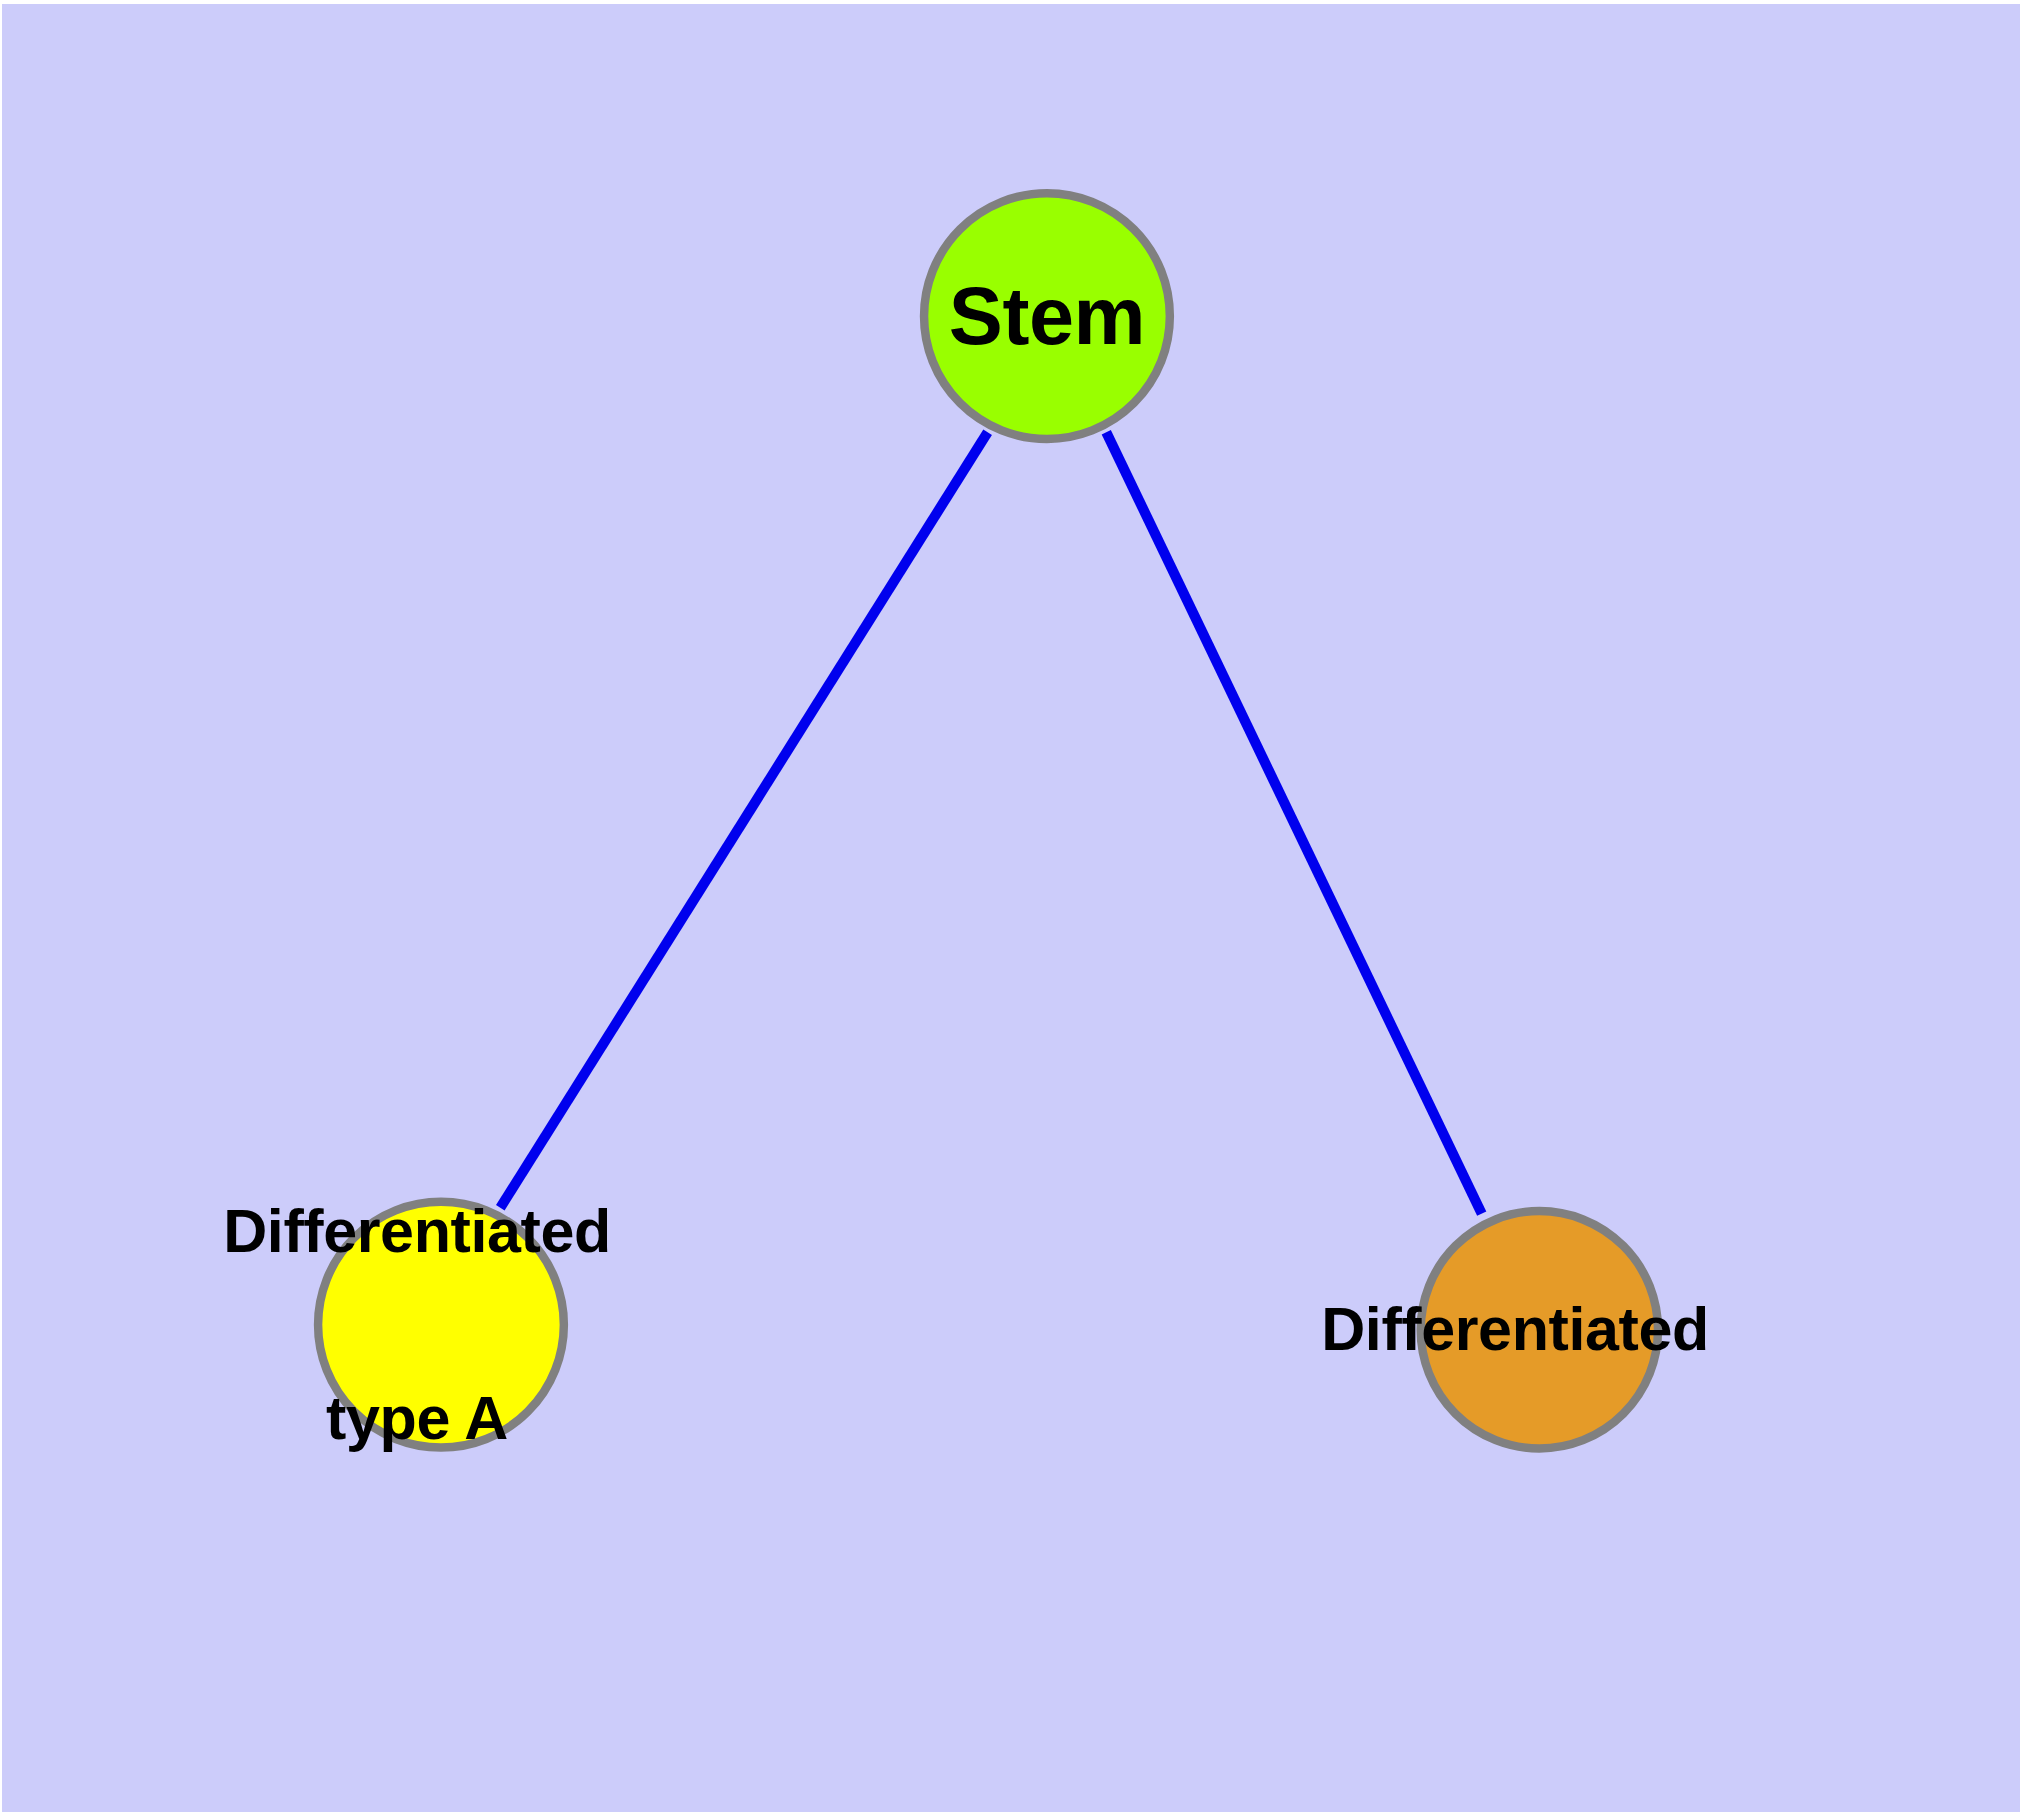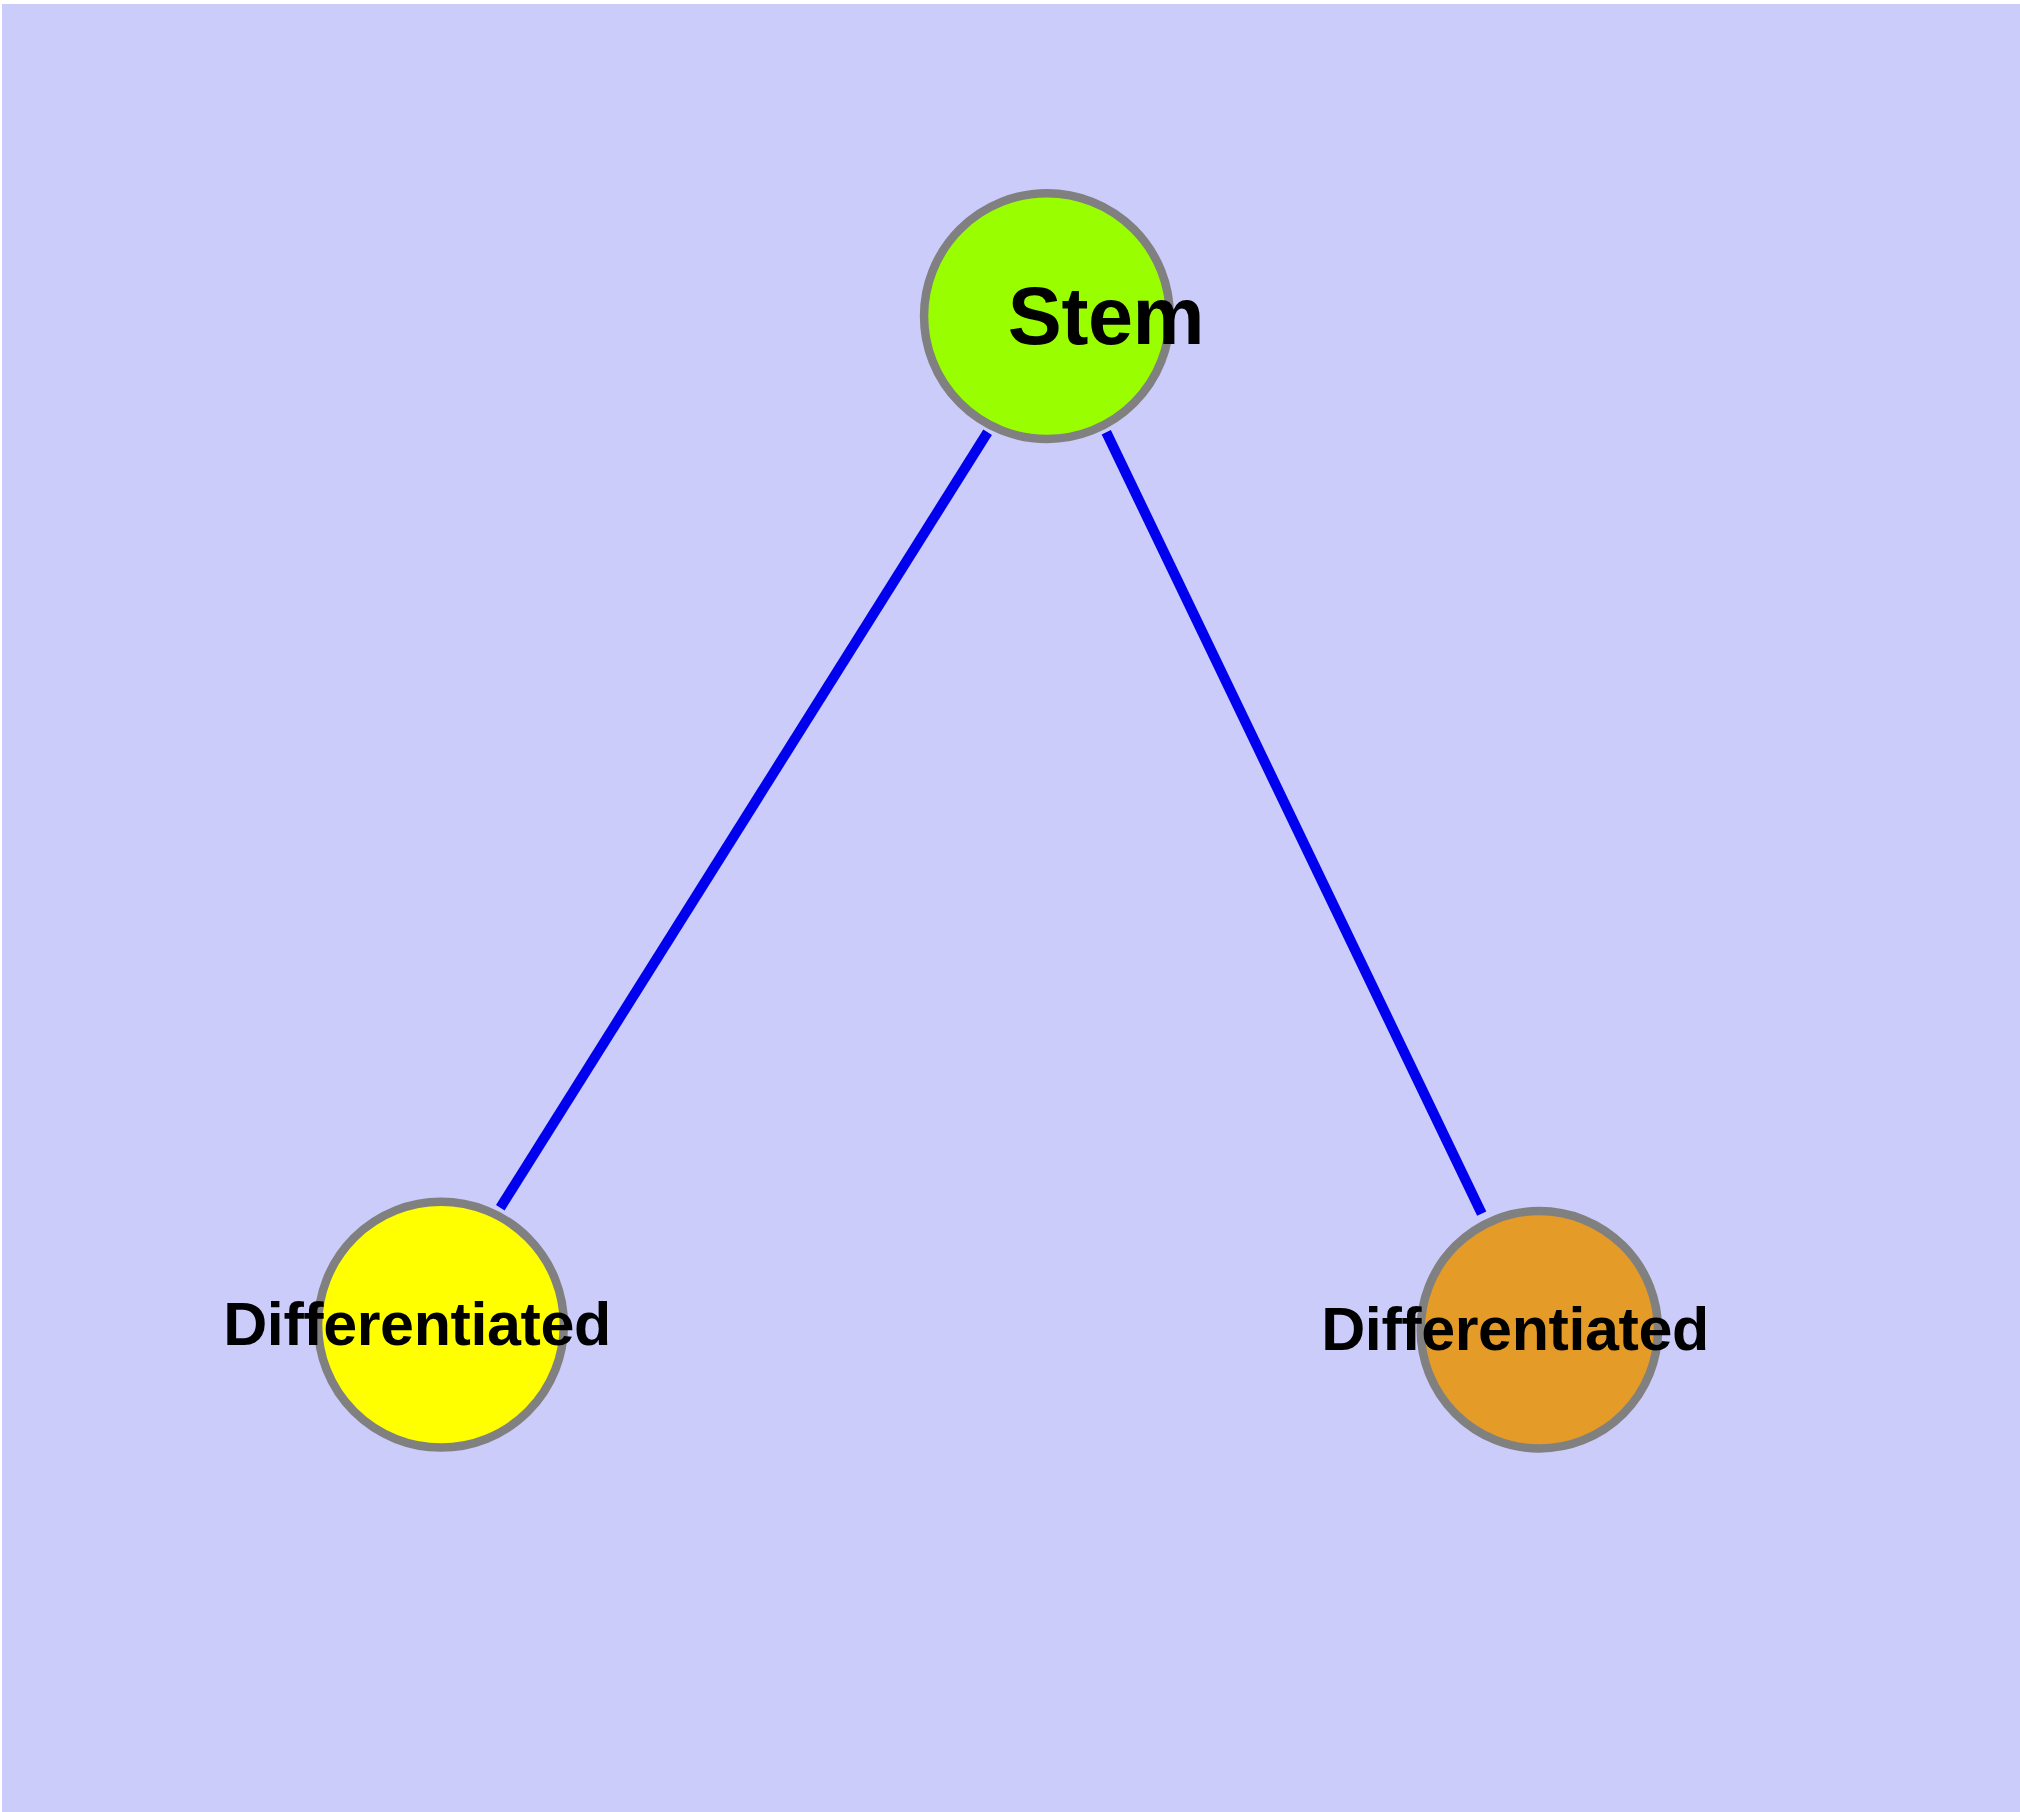--- a/index.html
+++ b/index.html
@@ -57,24 +57,25 @@
       <line x1="1165" y1="510" x2="590" y2="1425" stroke="#0000ee" stroke-width="12" stroke-linecap="butt"></line>
       <line x1="1305" y1="510" x2="1748" y2="1432" stroke="#0000ee" stroke-width="12" stroke-linecap="butt"></line>
     </g>
     <g>
       <circle cx="1235" cy="373" r="145" fill="#99ff00" stroke="#808080" stroke-width="10"></circle>
       <circle cx="520" cy="1563" r="145" fill="#ffff00" stroke="#808080" stroke-width="10"></circle>
       <circle cx="1816" cy="1569" r="140" fill="#e59b28" stroke="#808080" stroke-width="10"></circle>
     </g>
   </svg>
 
-  <div class="node-label label-stem" style="left:1106px; top:316px;">Stem</div>
+  <div class="node-label label-stem" style="left:1047px; top:316px;">Stem</div>
 
   <div class="node-label" style="left:417px; top:1325px;">
     <div>Differentiated</div>
+    <div>type A</div>
   </div>
 
   <div class="node-label" style="left:1515px; top:1330px;">
     <div>Differentiated</div>
   </div>
 
 </div>
 
 
 </body></html>

